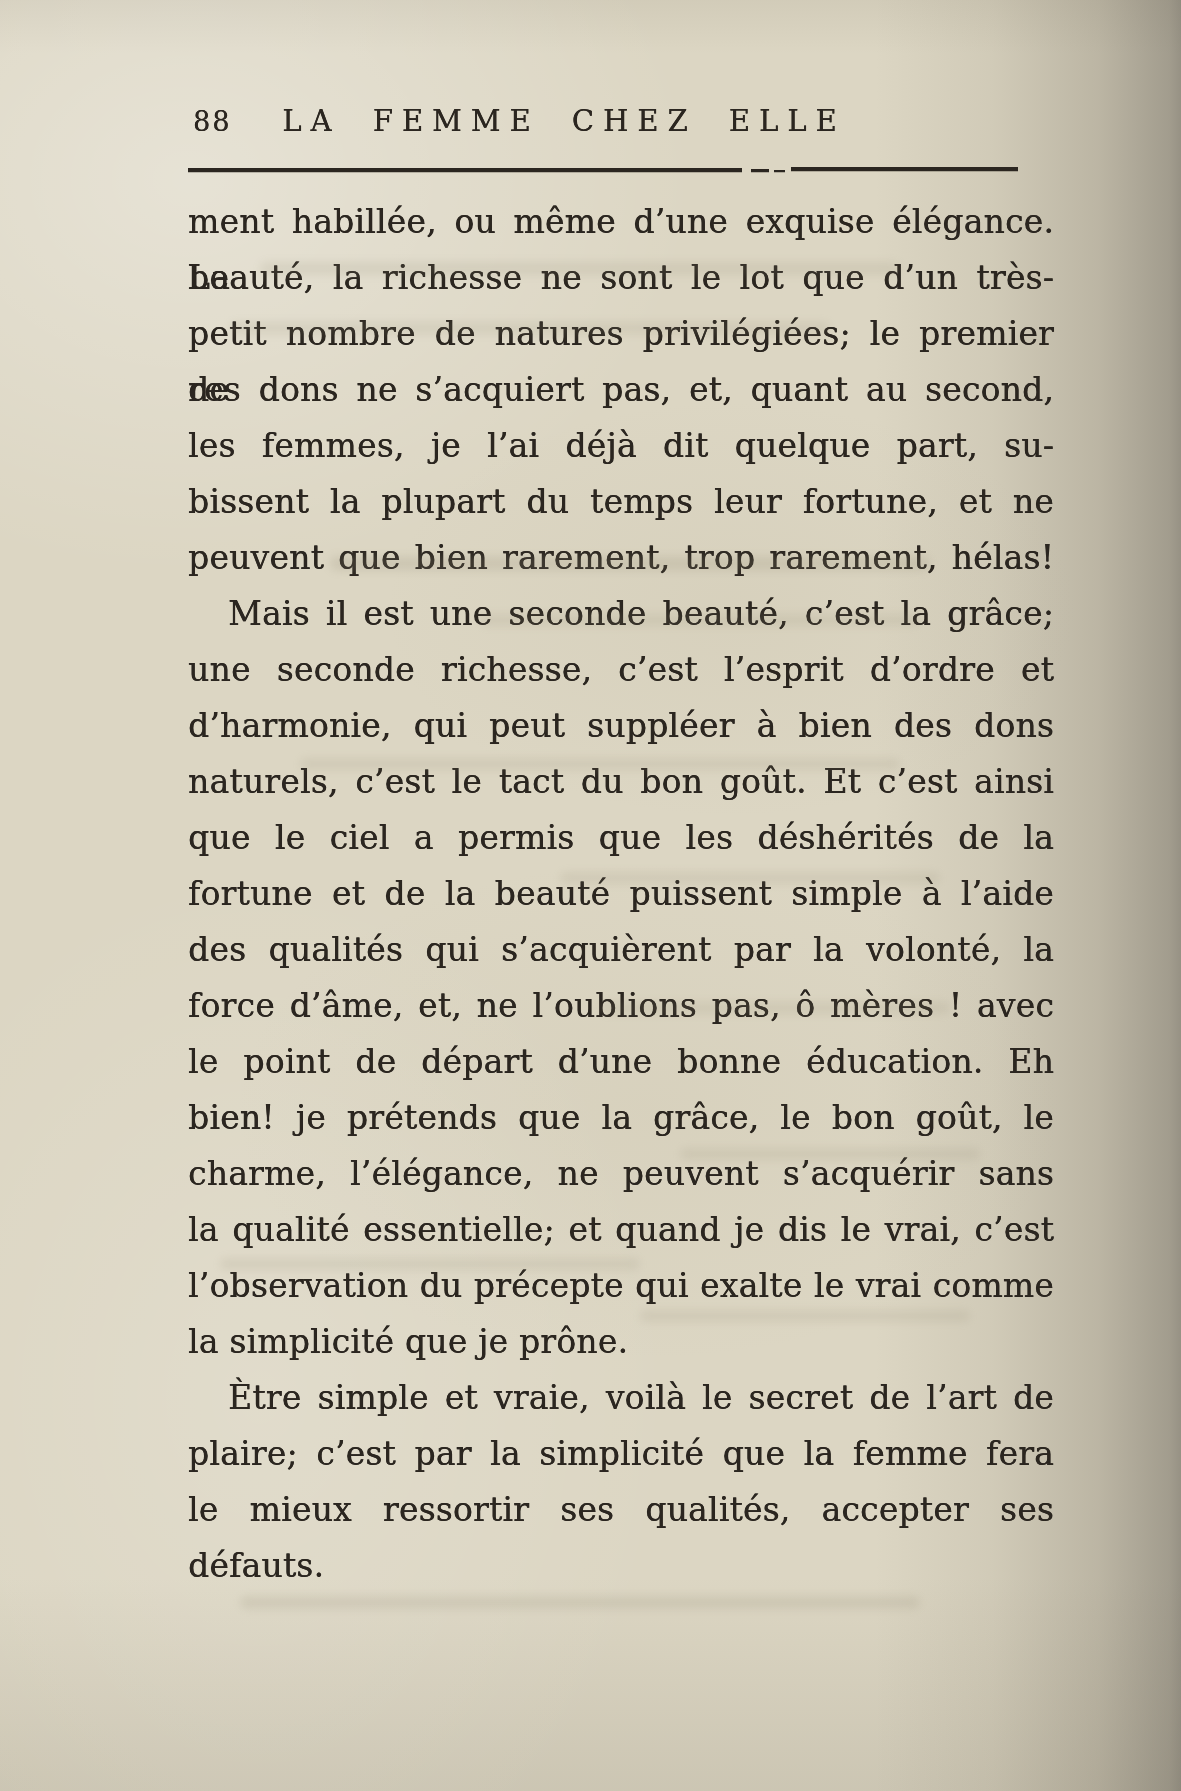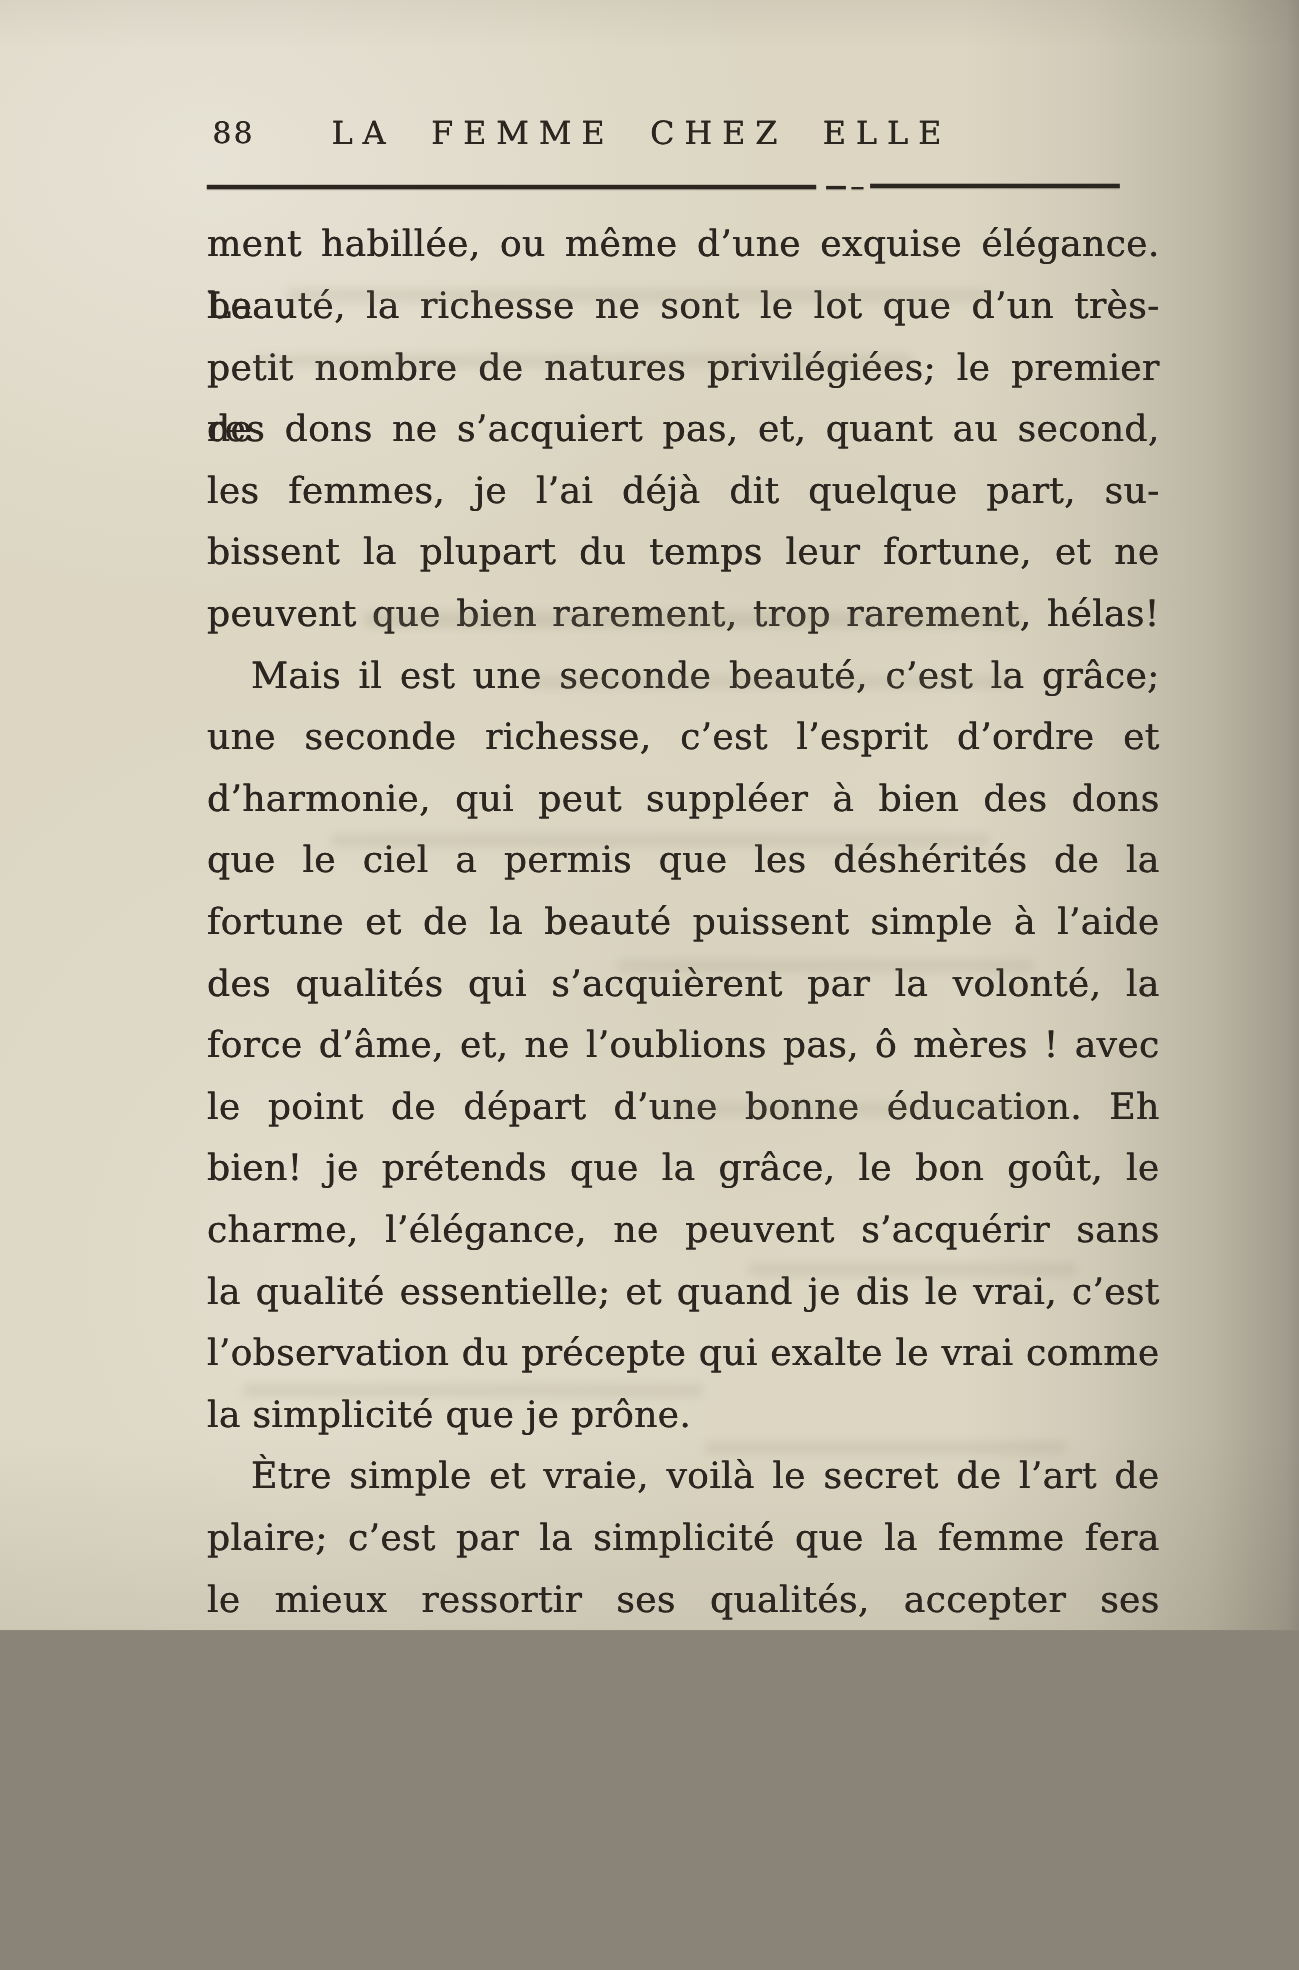--- a/index.html
+++ b/index.html
@@ -3,21 +3,21 @@
 <meta charset="utf-8">
 <style>
   html, body {
     margin: 0;
     padding: 0;
     background: #8a8478;
   }
   #page {
     position: relative;
     width: 1181px;
-    height: 1482px;
+    height: 1791px;
     overflow: hidden;
     background-color: #dcd6c3;
     background-image:
       
       radial-gradient(ellipse 820px 640px at 16% 10%, rgba(255,255,255,0.30), rgba(255,255,255,0) 62%),
       
       radial-gradient(ellipse 700px 900px at 22% 78%, rgba(255,255,255,0.14), rgba(255,255,255,0) 60%),
       
       radial-gradient(ellipse 500px 300px at 62% 34%, rgba(170,160,132,0.10), rgba(0,0,0,0) 70%),
       radial-gradient(ellipse 600px 360px at 55% 62%, rgba(170,160,132,0.09), rgba(0,0,0,0) 70%),
@@ -40,21 +40,21 @@
   .page-number {
     position: absolute;
     left: 193px;
     top: 106px;
     font-size: 27px;
     letter-spacing: 2px;
     text-shadow: 0.3px 0 0 currentColor;
   }
   .running-title {
     position: absolute;
-    left: 203px;
+    left: 184px;
     top: 104px;
     width: 760px;
     text-align: center;
     font-size: 29px;
     letter-spacing: 9px;
     word-spacing: 14px;
     white-space: nowrap;
     text-shadow: 0.3px 0 0 currentColor;
   }
   .rule-seg {
@@ -118,20 +118,21 @@
         <div class="line">petit nombre de natures privilégiées; le premier de</div>
         <div class="line">res dons ne s’acquiert pas, et, quant au second,</div>
         <div class="line">les femmes, je l’ai déjà dit quelque part, su-</div>
         <div class="line">bissent la plupart du temps leur fortune, et ne</div>
         <div class="line">peuvent que bien rarement, trop rarement, hélas!</div>
       </div>
       <div class="para">
         <div class="line indent">Mais il est une seconde beauté, c’est la grâce;</div>
         <div class="line">une seconde richesse, c’est l’esprit d’ordre et</div>
         <div class="line">d’harmonie, qui peut suppléer à bien des dons</div>
+        <div class="line">naturels, c’est le tact du bon goût. Et c’est ainsi</div>
         <div class="line">que le ciel a permis que les déshérités de la</div>
         <div class="line">fortune et de la beauté puissent simple à l’aide</div>
         <div class="line">des qualités qui s’acquièrent par la volonté, la</div>
         <div class="line">force d’âme, et, ne l’oublions pas, ô mères ! avec</div>
         <div class="line">le point de départ d’une bonne éducation. Eh</div>
         <div class="line">bien! je prétends que la grâce, le bon goût, le</div>
         <div class="line">charme, l’élégance, ne peuvent s’acquérir sans</div>
         <div class="line">la qualité essentielle; et quand je dis le vrai, c’est</div>
         <div class="line">l’observation du précepte qui exalte le vrai comme</div>
         <div class="line last">la simplicité que je prône.</div>

